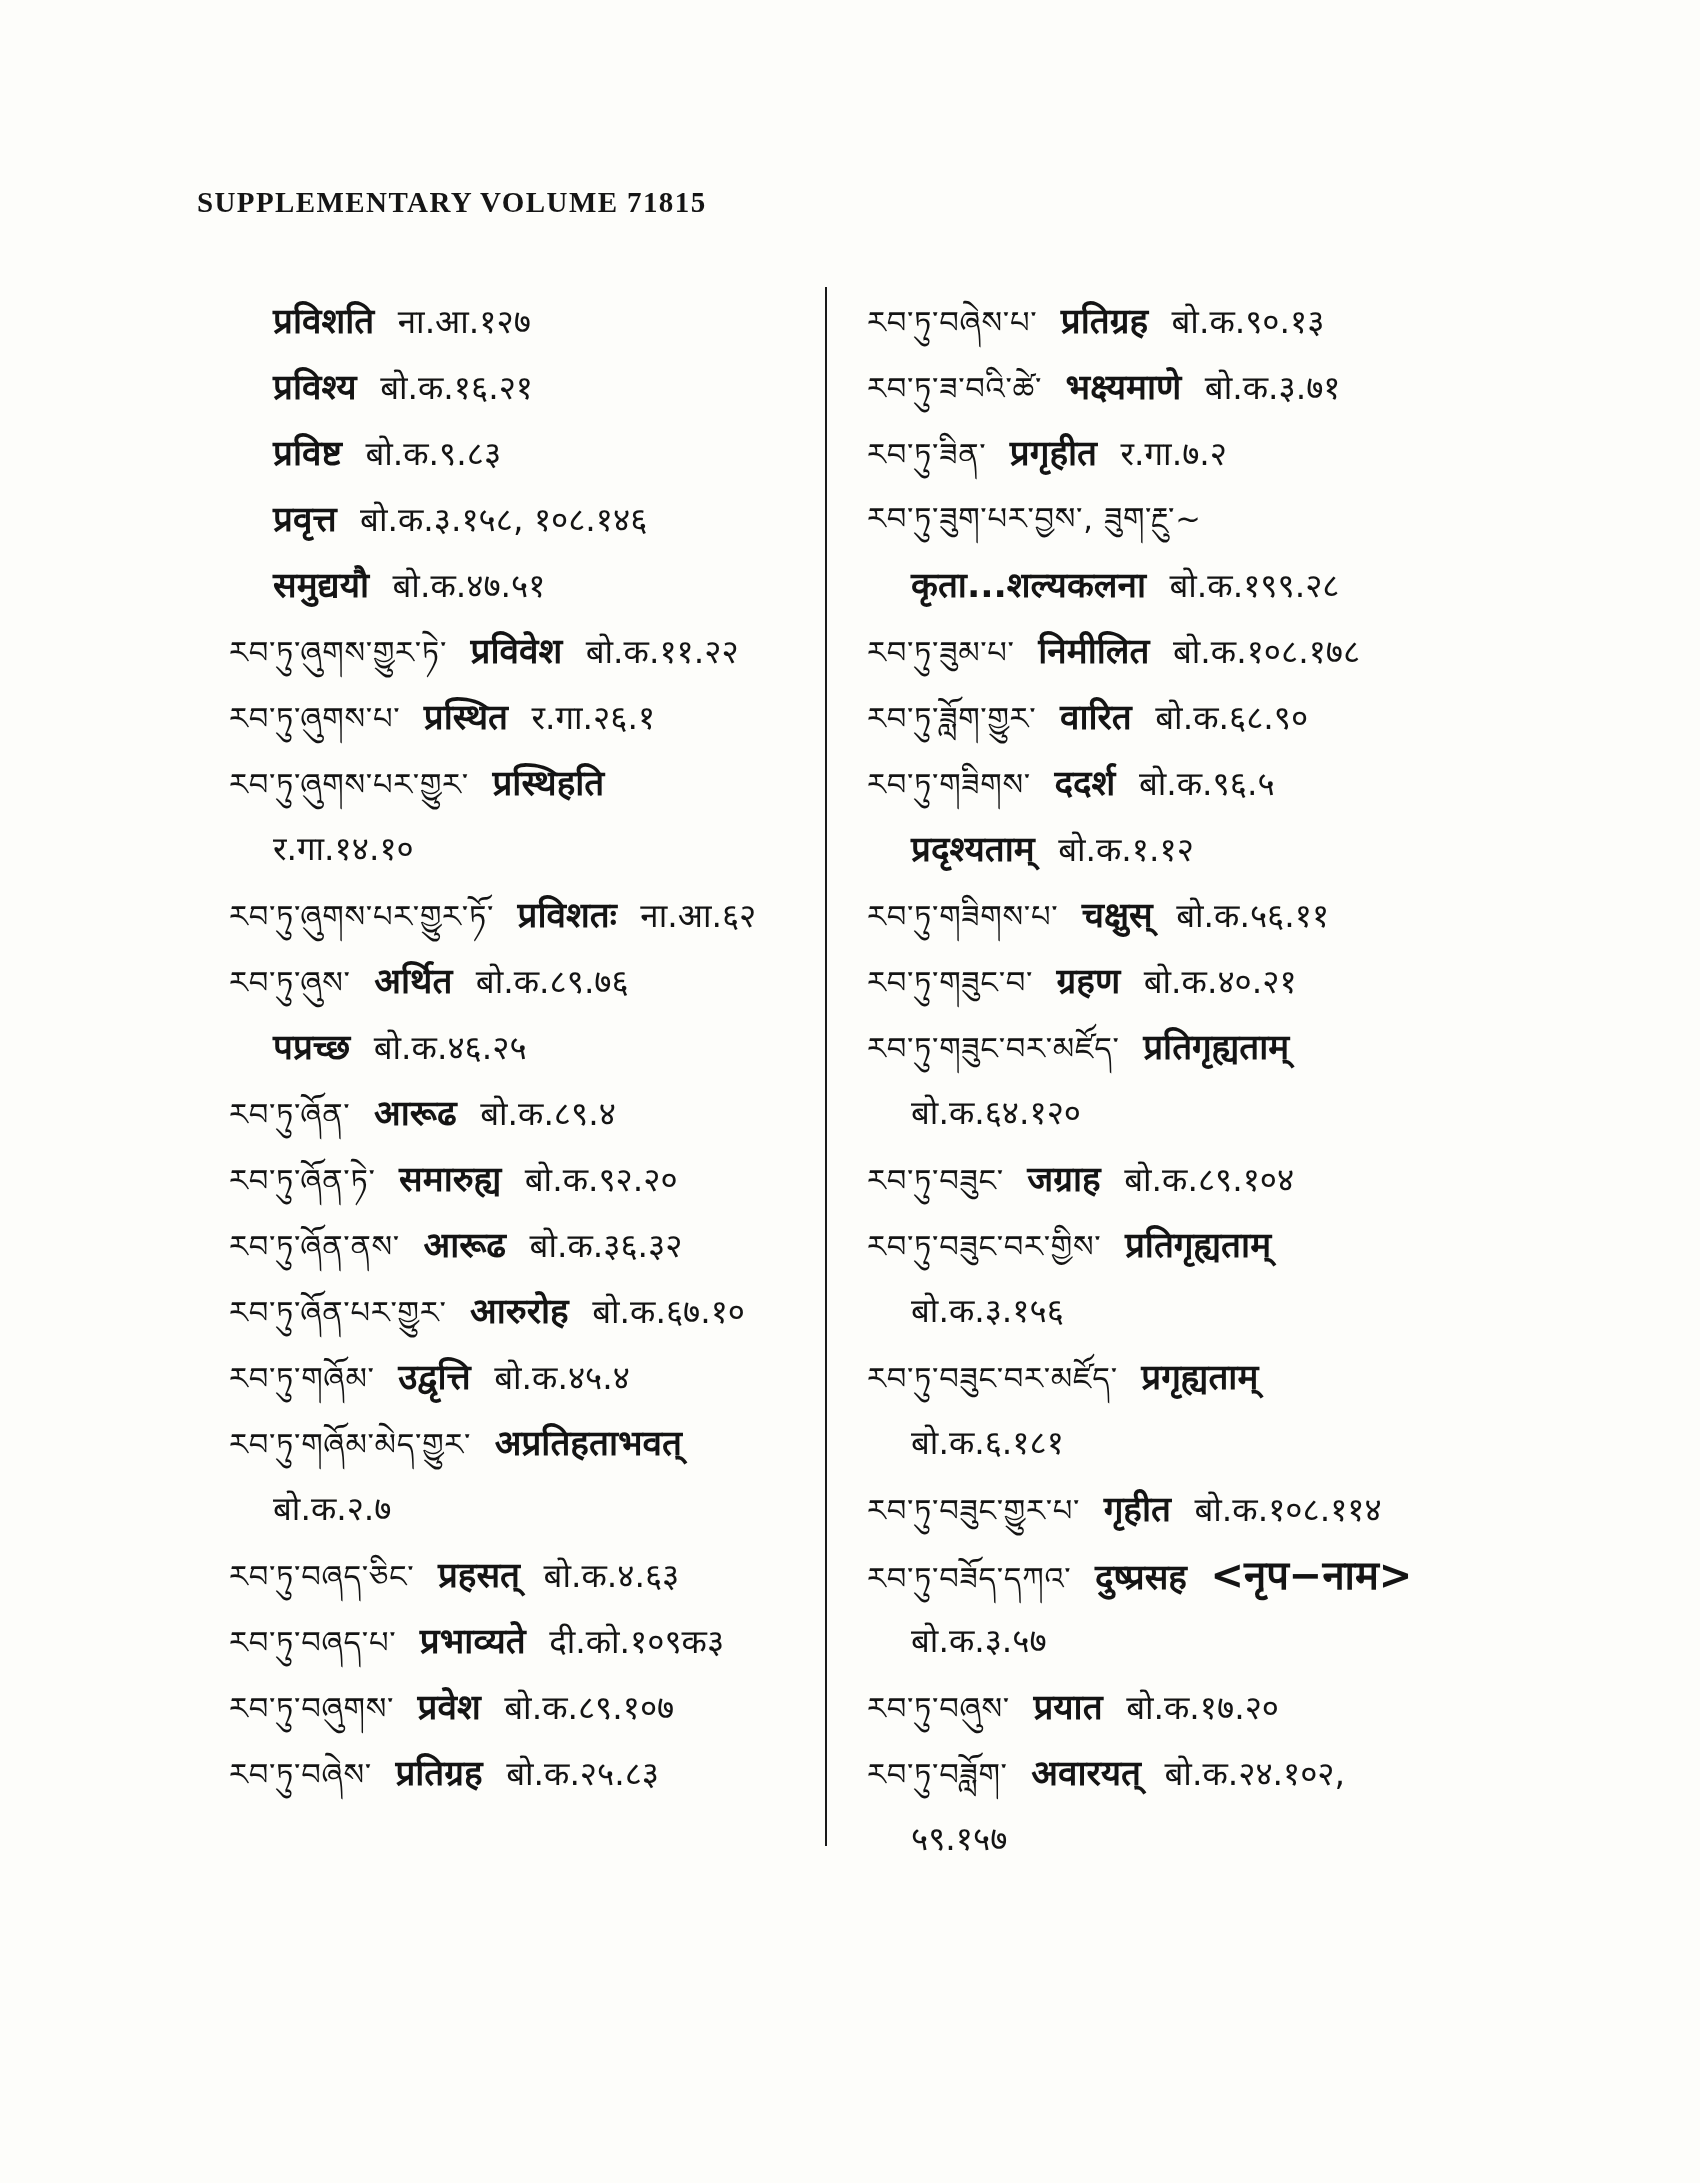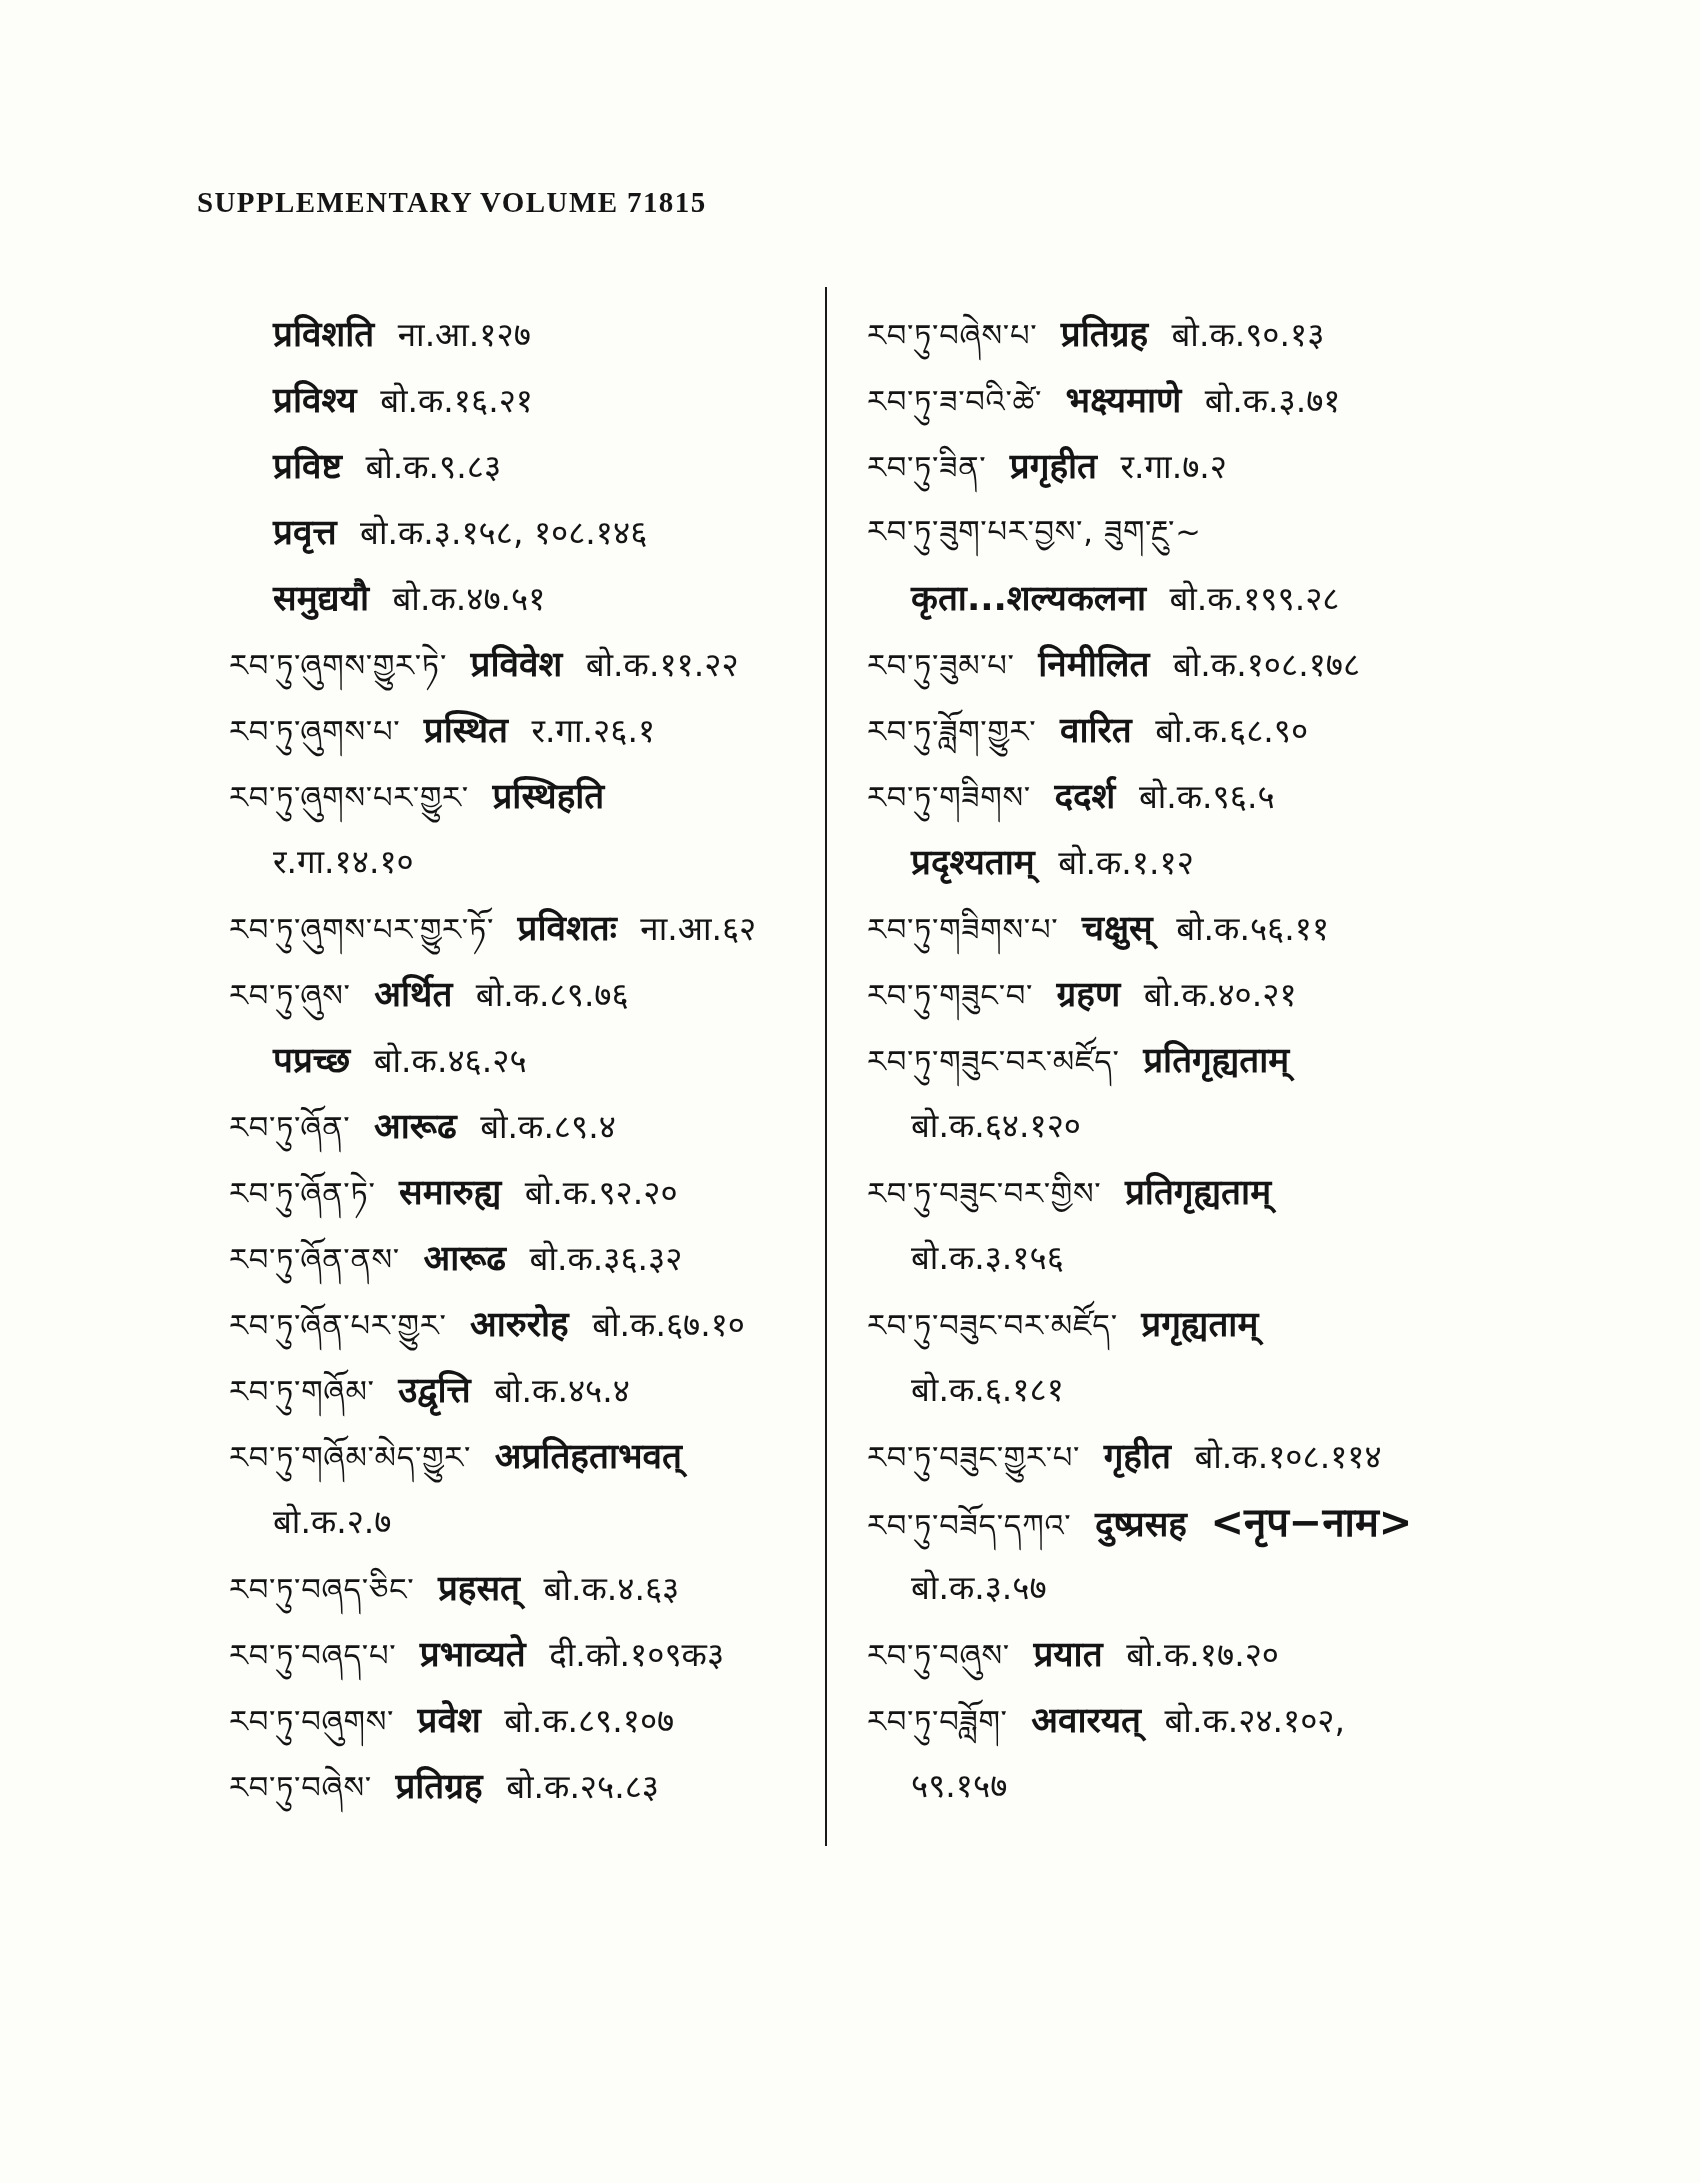--- a/index.html
+++ b/index.html
@@ -12,21 +12,21 @@
     overflow:hidden;
   }
   .running-header{
     position:absolute;top:186px;left:197px;right:270px;
     display:flex;align-items:baseline;
     font-family:"Liberation Serif",serif;
     font-size:29px;font-weight:bold;letter-spacing:1.4px;
     color:#151515;
   }
   .columns{
-    position:absolute;top:301px;left:229px;width:1274px;
+    position:absolute;top:288px;left:229px;width:1274px;
     display:flex;
   }
   .col{width:594px;}
   .col.right{margin-left:44px;}
   .divider{
     position:absolute;left:825px;top:287px;height:1559px;width:2.1px;
     background:#1a1a1a;
   }
   .entry-line{
     height:66px;line-height:66px;
@@ -95,20 +95,21 @@
       <div class="entry-line"><span class="seg tib">རབ་ཏུ་ཟུག་པར་བྱས་,  ཟུག་རྔུ་~</span></div>
       <div class="entry-line indent"><span class="seg skt">कृता...शल्यकलना</span><span class="seg ref">बो.क.१९९.२८</span></div>
       <div class="entry-line"><span class="seg tib">རབ་ཏུ་ཟུམ་པ་</span><span class="seg skt">निमीलित</span><span class="seg ref">बो.क.१०८.१७८</span></div>
       <div class="entry-line"><span class="seg tib">རབ་ཏུ་ཟློག་གྱུར་</span><span class="seg skt">वारित</span><span class="seg ref">बो.क.६८.९०</span></div>
       <div class="entry-line"><span class="seg tib">རབ་ཏུ་གཟིགས་</span><span class="seg skt">ददर्श</span><span class="seg ref">बो.क.९६.५</span></div>
       <div class="entry-line indent"><span class="seg skt">प्रदृश्यताम्</span><span class="seg ref">बो.क.१.१२</span></div>
       <div class="entry-line"><span class="seg tib">རབ་ཏུ་གཟིགས་པ་</span><span class="seg skt">चक्षुस्</span><span class="seg ref">बो.क.५६.११</span></div>
       <div class="entry-line"><span class="seg tib">རབ་ཏུ་གཟུང་བ་</span><span class="seg skt">ग्रहण</span><span class="seg ref">बो.क.४०.२१</span></div>
       <div class="entry-line"><span class="seg tib">རབ་ཏུ་གཟུང་བར་མཛོད་</span><span class="seg skt">प्रतिगृह्यताम्</span></div>
       <div class="entry-line indent"><span class="seg ref">बो.क.६४.१२०</span></div>
+      <div class="entry-line"><span class="seg tib">རབ་ཏུ་བཟུང་</span><span class="seg skt">जग्राह</span><span class="seg ref">बो.क.८९.१०४</span></div>
       <div class="entry-line"><span class="seg tib">རབ་ཏུ་བཟུང་བར་གྱིས་</span><span class="seg skt">प्रतिगृह्यताम्</span></div>
       <div class="entry-line indent"><span class="seg ref">बो.क.३.१५६</span></div>
       <div class="entry-line"><span class="seg tib">རབ་ཏུ་བཟུང་བར་མཛོད་</span><span class="seg skt">प्रगृह्यताम्</span></div>
       <div class="entry-line indent"><span class="seg ref">बो.क.६.१८१</span></div>
       <div class="entry-line"><span class="seg tib">རབ་ཏུ་བཟུང་གྱུར་པ་</span><span class="seg skt">गृहीत</span><span class="seg ref">बो.क.१०८.११४</span></div>
       <div class="entry-line"><span class="seg tib">རབ་ཏུ་བཟོད་དཀའ་</span><span class="seg skt">दुष्प्रसह</span><span class="seg note">&lt;नृप−नाम&gt;</span></div>
       <div class="entry-line indent"><span class="seg ref">बो.क.३.५७</span></div>
       <div class="entry-line"><span class="seg tib">རབ་ཏུ་བཞུས་</span><span class="seg skt">प्रयात</span><span class="seg ref">बो.क.१७.२०</span></div>
       <div class="entry-line"><span class="seg tib">རབ་ཏུ་བཟློག་</span><span class="seg skt">अवारयत्</span><span class="seg ref">बो.क.२४.१०२,</span></div>
       <div class="entry-line indent"><span class="seg ref">५९.१५७</span></div>

